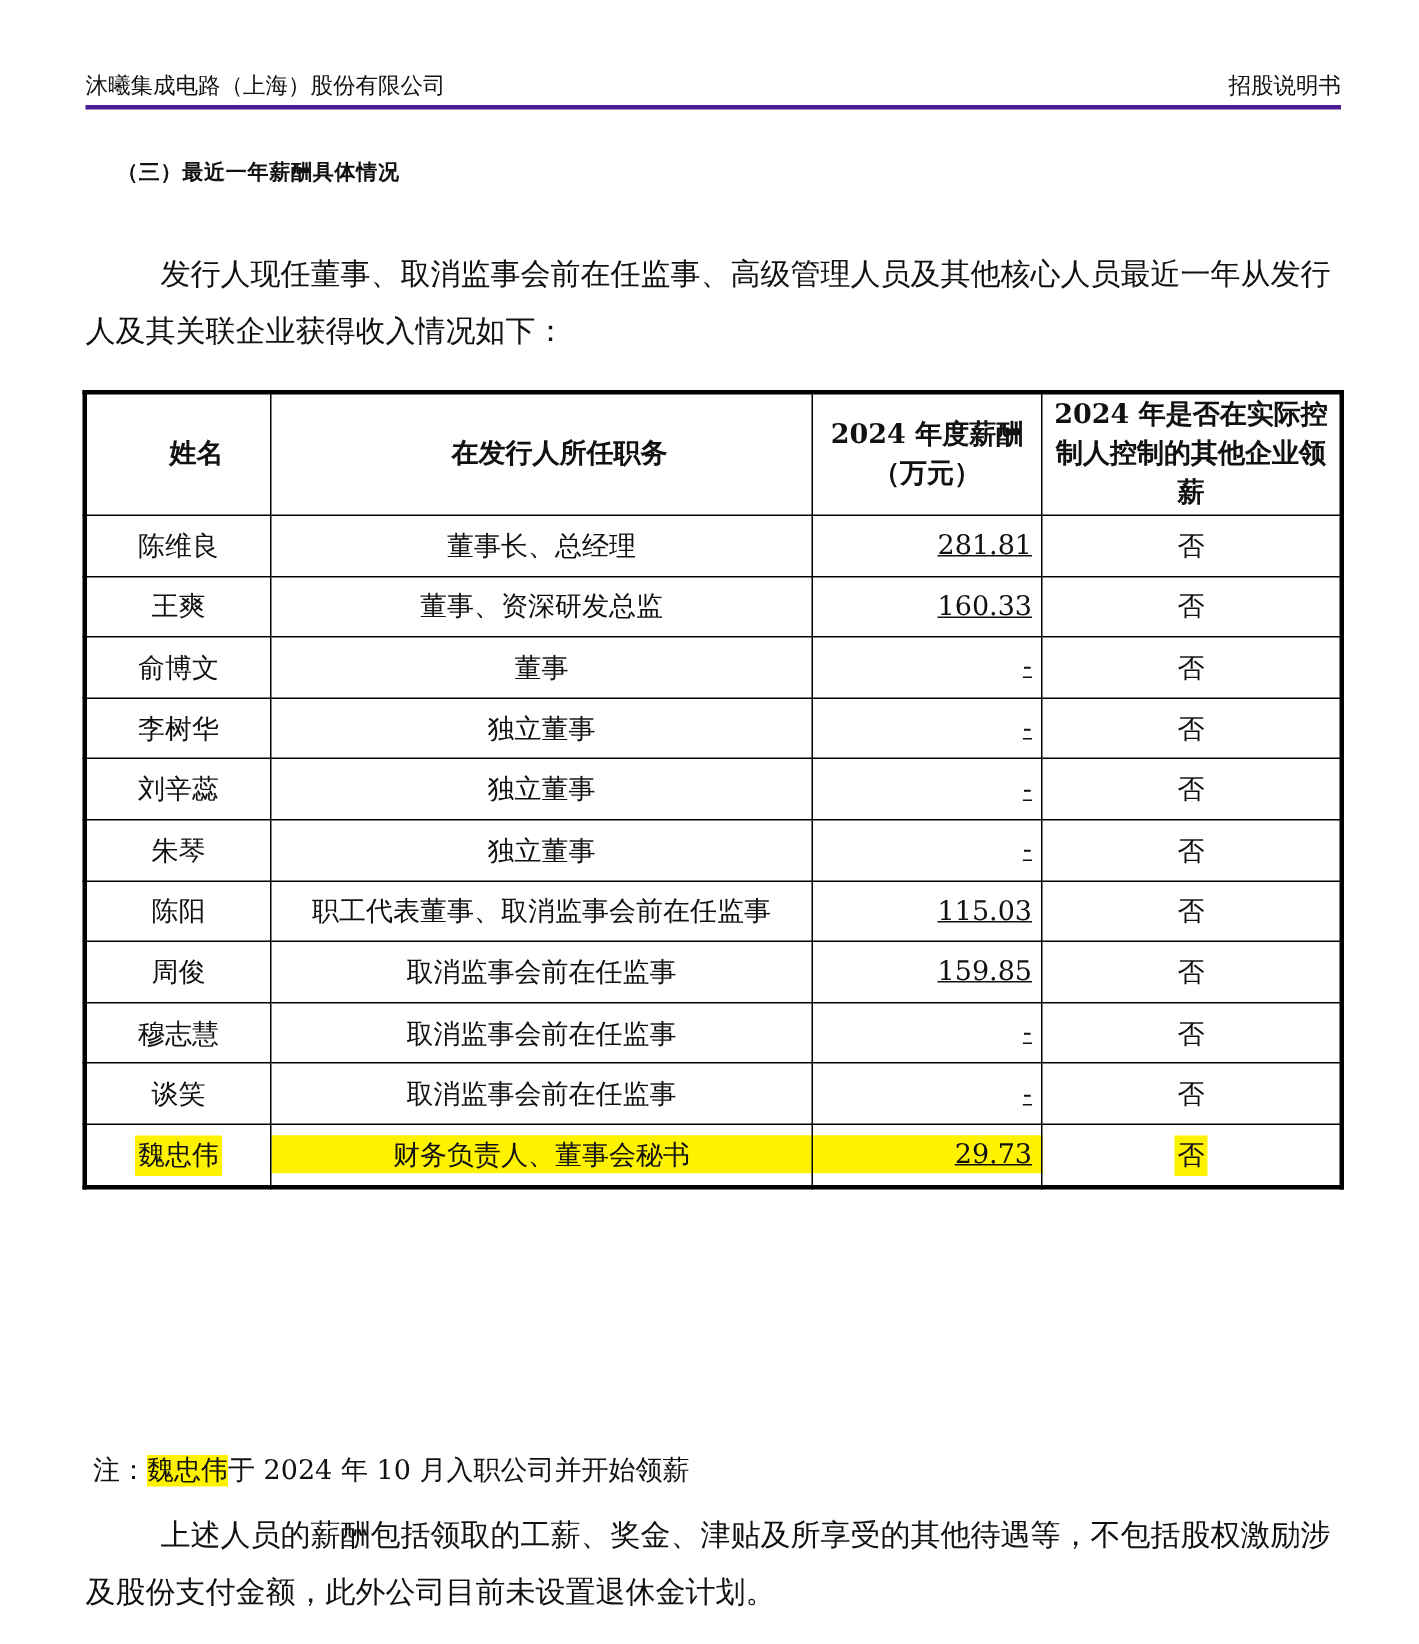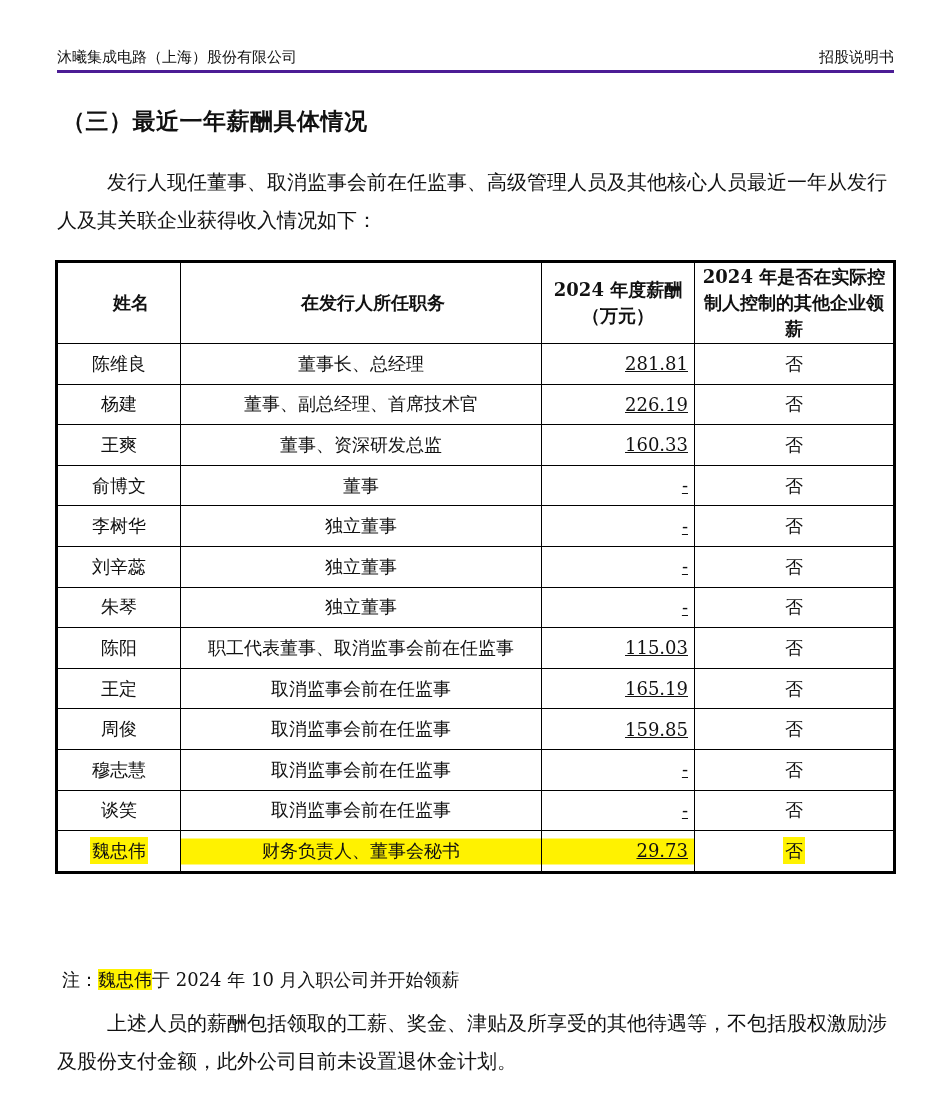--- a/index.html
+++ b/index.html
@@ -2,21 +2,21 @@
 <html><head>
 <meta charset="utf-8">
 <style>
   html, body { margin: 0; padding: 0; background: #ffffff; }
   body { width: 946px; height: 1096px; position: relative; overflow: hidden;
          font-family: "DejaVu Serif", "Liberation Serif", serif; color: #111; }
   .header { position: absolute; left: 57px; top: 44px; width: 837px; height: 26px;
             border-bottom: 3px solid #4c1d95; font-size: 15px; }
   .header .left { position: absolute; left: 0; top: 4px; }
   .header .right { position: absolute; right: 0; top: 4px; }
-  .section-title { position: absolute; left: 62px; top: 106px; font-size: 23px; font-weight: bold;
+  .section-title { position: absolute; left: 78px; top: 106px; font-size: 14px; font-weight: bold;
                    font-family: "DejaVu Sans", sans-serif; letter-spacing: 0.5px; }
   .para { position: absolute; left: 57px; width: 840px; font-size: 20px; line-height: 38px; }
   .p1 { top: 163px; text-indent: 50px; }
   table { position: absolute; left: 55px; top: 260px; border-collapse: collapse;
           border: 3px solid #000; table-layout: fixed; }
   td, th { border: 1px solid #000; padding: 0; font-size: 18px; text-align: center; vertical-align: middle; }
   th { font-weight: bold; font-family: "DejaVu Serif", serif; line-height: 26px; height: 80px; padding-left: 24px; }
   td { height: 39.6px; font-weight: normal; }
   td.num { text-align: right; padding-right: 6px; text-decoration: underline; }
   .c1 { width: 124px; } .c2 { width: 361px; } .c3 { width: 153px; } .c4 { width: 200px; }
@@ -57,26 +57,20 @@
     </tr>
   </thead>
   <tbody id="tbody">
       <tr>
         <td><span>陈维良</span></td>
         <td><span>董事长、总经理</span></td>
         <td class="num"><span>281.81</span></td>
         <td><span>否</span></td>
       </tr>
       <tr>
-        <td><span>杨建</span></td>
-        <td><span>董事、副总经理、首席技术官</span></td>
-        <td class="num"><span>226.19</span></td>
-        <td><span>否</span></td>
-      </tr>
-      <tr>
         <td><span>王爽</span></td>
         <td><span>董事、资深研发总监</span></td>
         <td class="num"><span>160.33</span></td>
         <td><span>否</span></td>
       </tr>
       <tr>
         <td><span>俞博文</span></td>
         <td><span>董事</span></td>
         <td class="num"><span>-</span></td>
         <td><span>否</span></td>
@@ -96,26 +90,20 @@
       <tr>
         <td><span>朱琴</span></td>
         <td><span>独立董事</span></td>
         <td class="num"><span>-</span></td>
         <td><span>否</span></td>
       </tr>
       <tr>
         <td><span>陈阳</span></td>
         <td><span>职工代表董事、取消监事会前在任监事</span></td>
         <td class="num"><span>115.03</span></td>
-        <td><span>否</span></td>
-      </tr>
-      <tr>
-        <td><span>王定</span></td>
-        <td><span>取消监事会前在任监事</span></td>
-        <td class="num"><span>165.19</span></td>
         <td><span>否</span></td>
       </tr>
       <tr>
         <td><span>周俊</span></td>
         <td><span>取消监事会前在任监事</span></td>
         <td class="num"><span>159.85</span></td>
         <td><span>否</span></td>
       </tr>
       <tr>
         <td><span>穆志慧</span></td>

